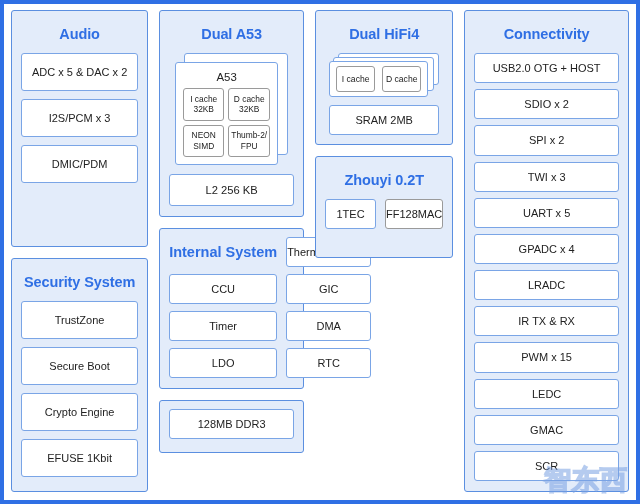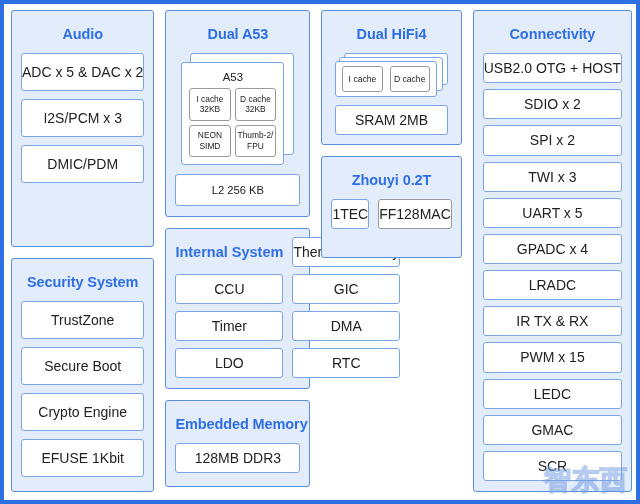--- a/index.html
+++ b/index.html
@@ -48,21 +48,21 @@
   }
 
   
   .block {
     background: #ffffff;
     border: 1.2px solid #7aa5e6;
     border-radius: 3px;
     display: flex;
     align-items: center;
     justify-content: center;
-    font-size: 14px;
+    font-size: 11px;
     color: #222222;
     text-align: center;
     white-space: nowrap;
   }
   .block.gray { border-color: #9a9a9a; }
 
   
   #panel-audio { flex: 1; padding-bottom: 11px; }
   #panel-audio .stack { display: flex; flex-direction: column; gap: 8px; flex: 1; }
   #panel-audio .block { height: 38px; }
@@ -240,21 +240,20 @@
         <div class="block">CCU</div>
         <div class="block">GIC</div>
         <div class="block">Timer</div>
         <div class="block">DMA</div>
         <div class="block">LDO</div>
         <div class="block">RTC</div>
       </div>
     </div>
 
     <div class="panel" id="panel-emem">
-      <div class="panel-title">Embedded Memory</div>
       <div class="block">128MB DDR3</div>
     </div>
 
   </div>
 
   <div class="column" id="col-mid2">
 
     <div class="panel" id="panel-hifi">
       <div class="panel-title">Dual HiFi4</div>
       <div class="hifi-stack">

